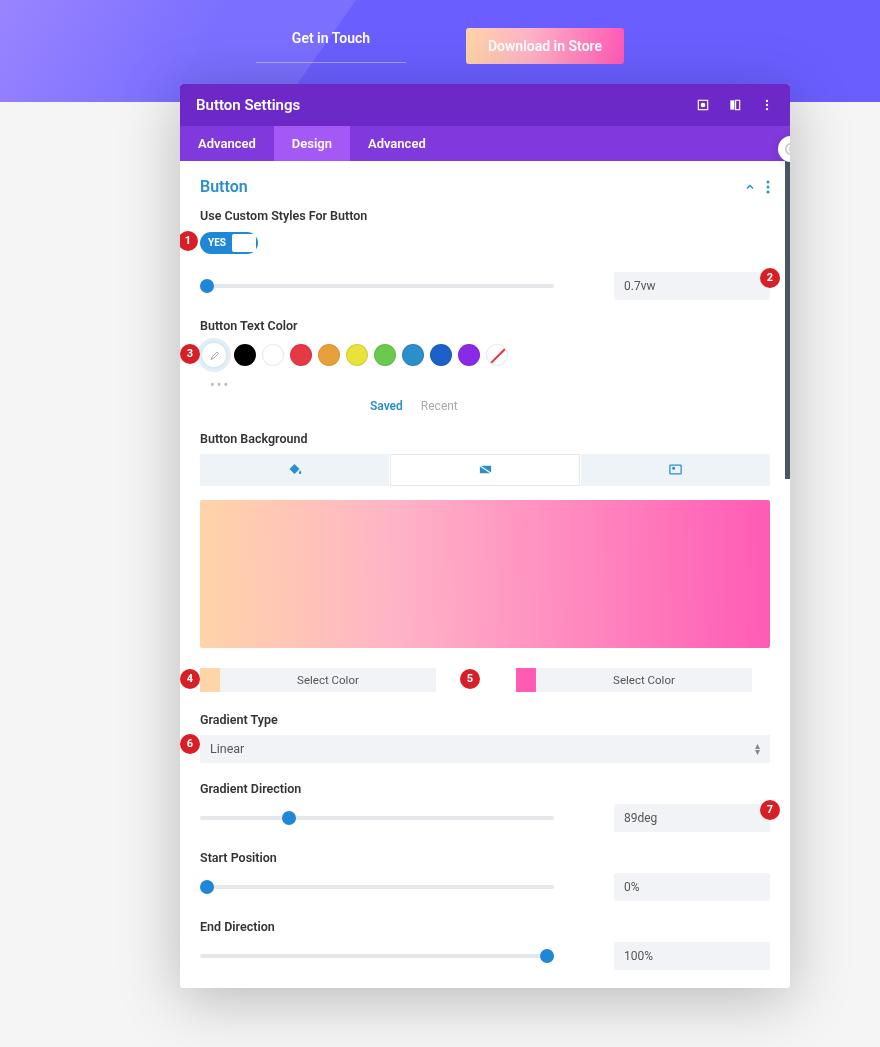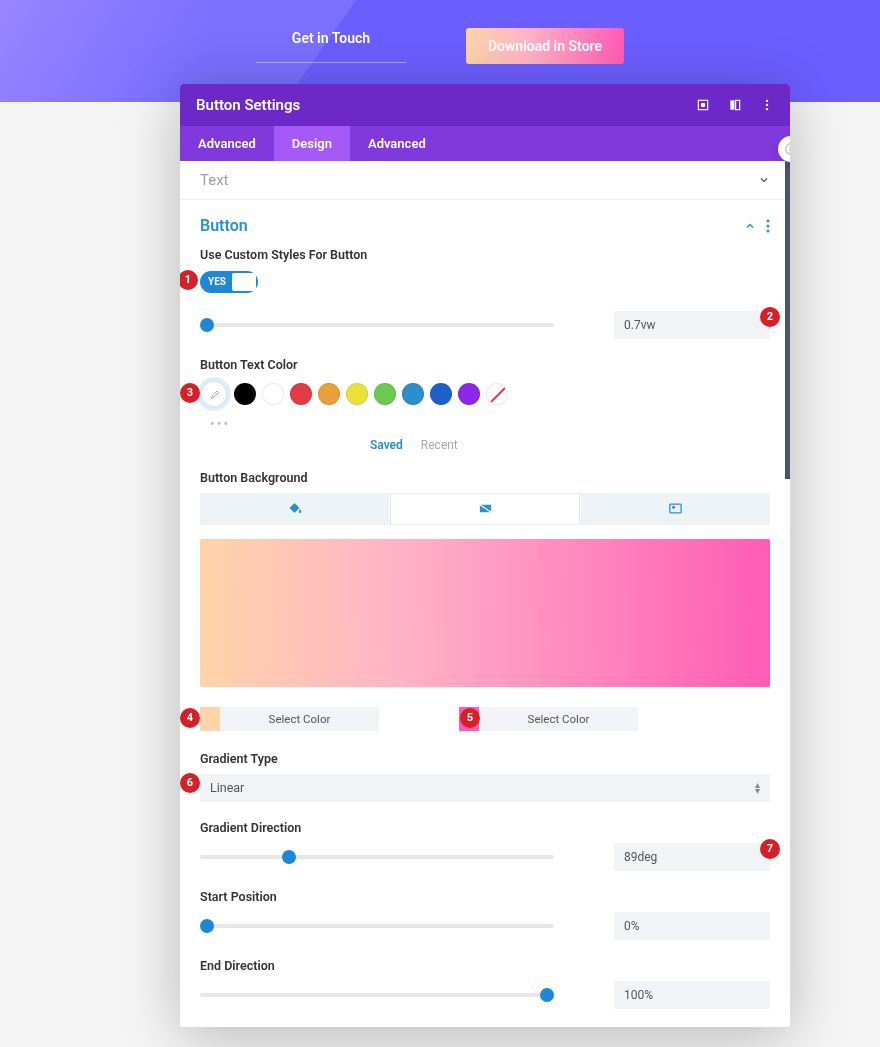--- a/index.html
+++ b/index.html
@@ -213,21 +213,21 @@
 
   .gradient-preview {
     height: 148px;
     background: linear-gradient(89deg, #ffd4a8 0%, #ffb3c7 35%, #ff5bb5 100%);
     border-radius: 2px;
     margin-bottom: 20px;
   }
   .gradient-stops { display: flex; gap: 80px; margin-bottom: 20px; }
   .grad-stop { display: flex; align-items: center; }
   .grad-chip { width: 20px; height: 24px; }
-  .grad-select { width: 159px; height: 24px; background: #f1f3f6; display: flex; align-items: center; justify-content: center; font-size: 11.5px; color: #555; cursor: pointer; }
+  .grad-select { width: 216px; height: 24px; background: #f1f3f6; display: flex; align-items: center; justify-content: center; font-size: 11.5px; color: #555; cursor: pointer; }
 
   .select-row {
     background: #f1f3f6;
     height: 28px;
     display: flex;
     align-items: center;
     padding: 0 10px;
     justify-content: space-between;
     font-size: 12.5px;
     color: #555;
@@ -299,26 +299,20 @@
 
   <div class="tabs">
     <div class="tab">Advanced</div>
     <div class="tab active">Design</div>
     <div class="tab">Advanced</div>
   </div>
 
   <div class="panel-body">
     <div class="scroll-indicator"></div>
 
-    <div class="section-collapsed">
-      <span>Text</span>
-      <svg width="12" height="12" viewBox="0 0 24 24" fill="none" stroke="#666" stroke-width="3">
-          <path d="M6 9l6 6 6-6"></path>
-        </svg>
-    </div>
 
     <div class="section-open">
       <div class="section-title-row">
         <div class="section-title">Button</div>
         <div class="section-actions">
           <svg width="12" height="12" viewBox="0 0 24 24" fill="none" stroke="#2a8fcb" stroke-width="3">
               <path d="M6 15l6-6 6 6"></path>
             </svg>
           <svg width="4" height="14" viewBox="0 0 4 14" fill="#2a8fcb">
               <circle cx="2" cy="2" r="1.5"></circle>

